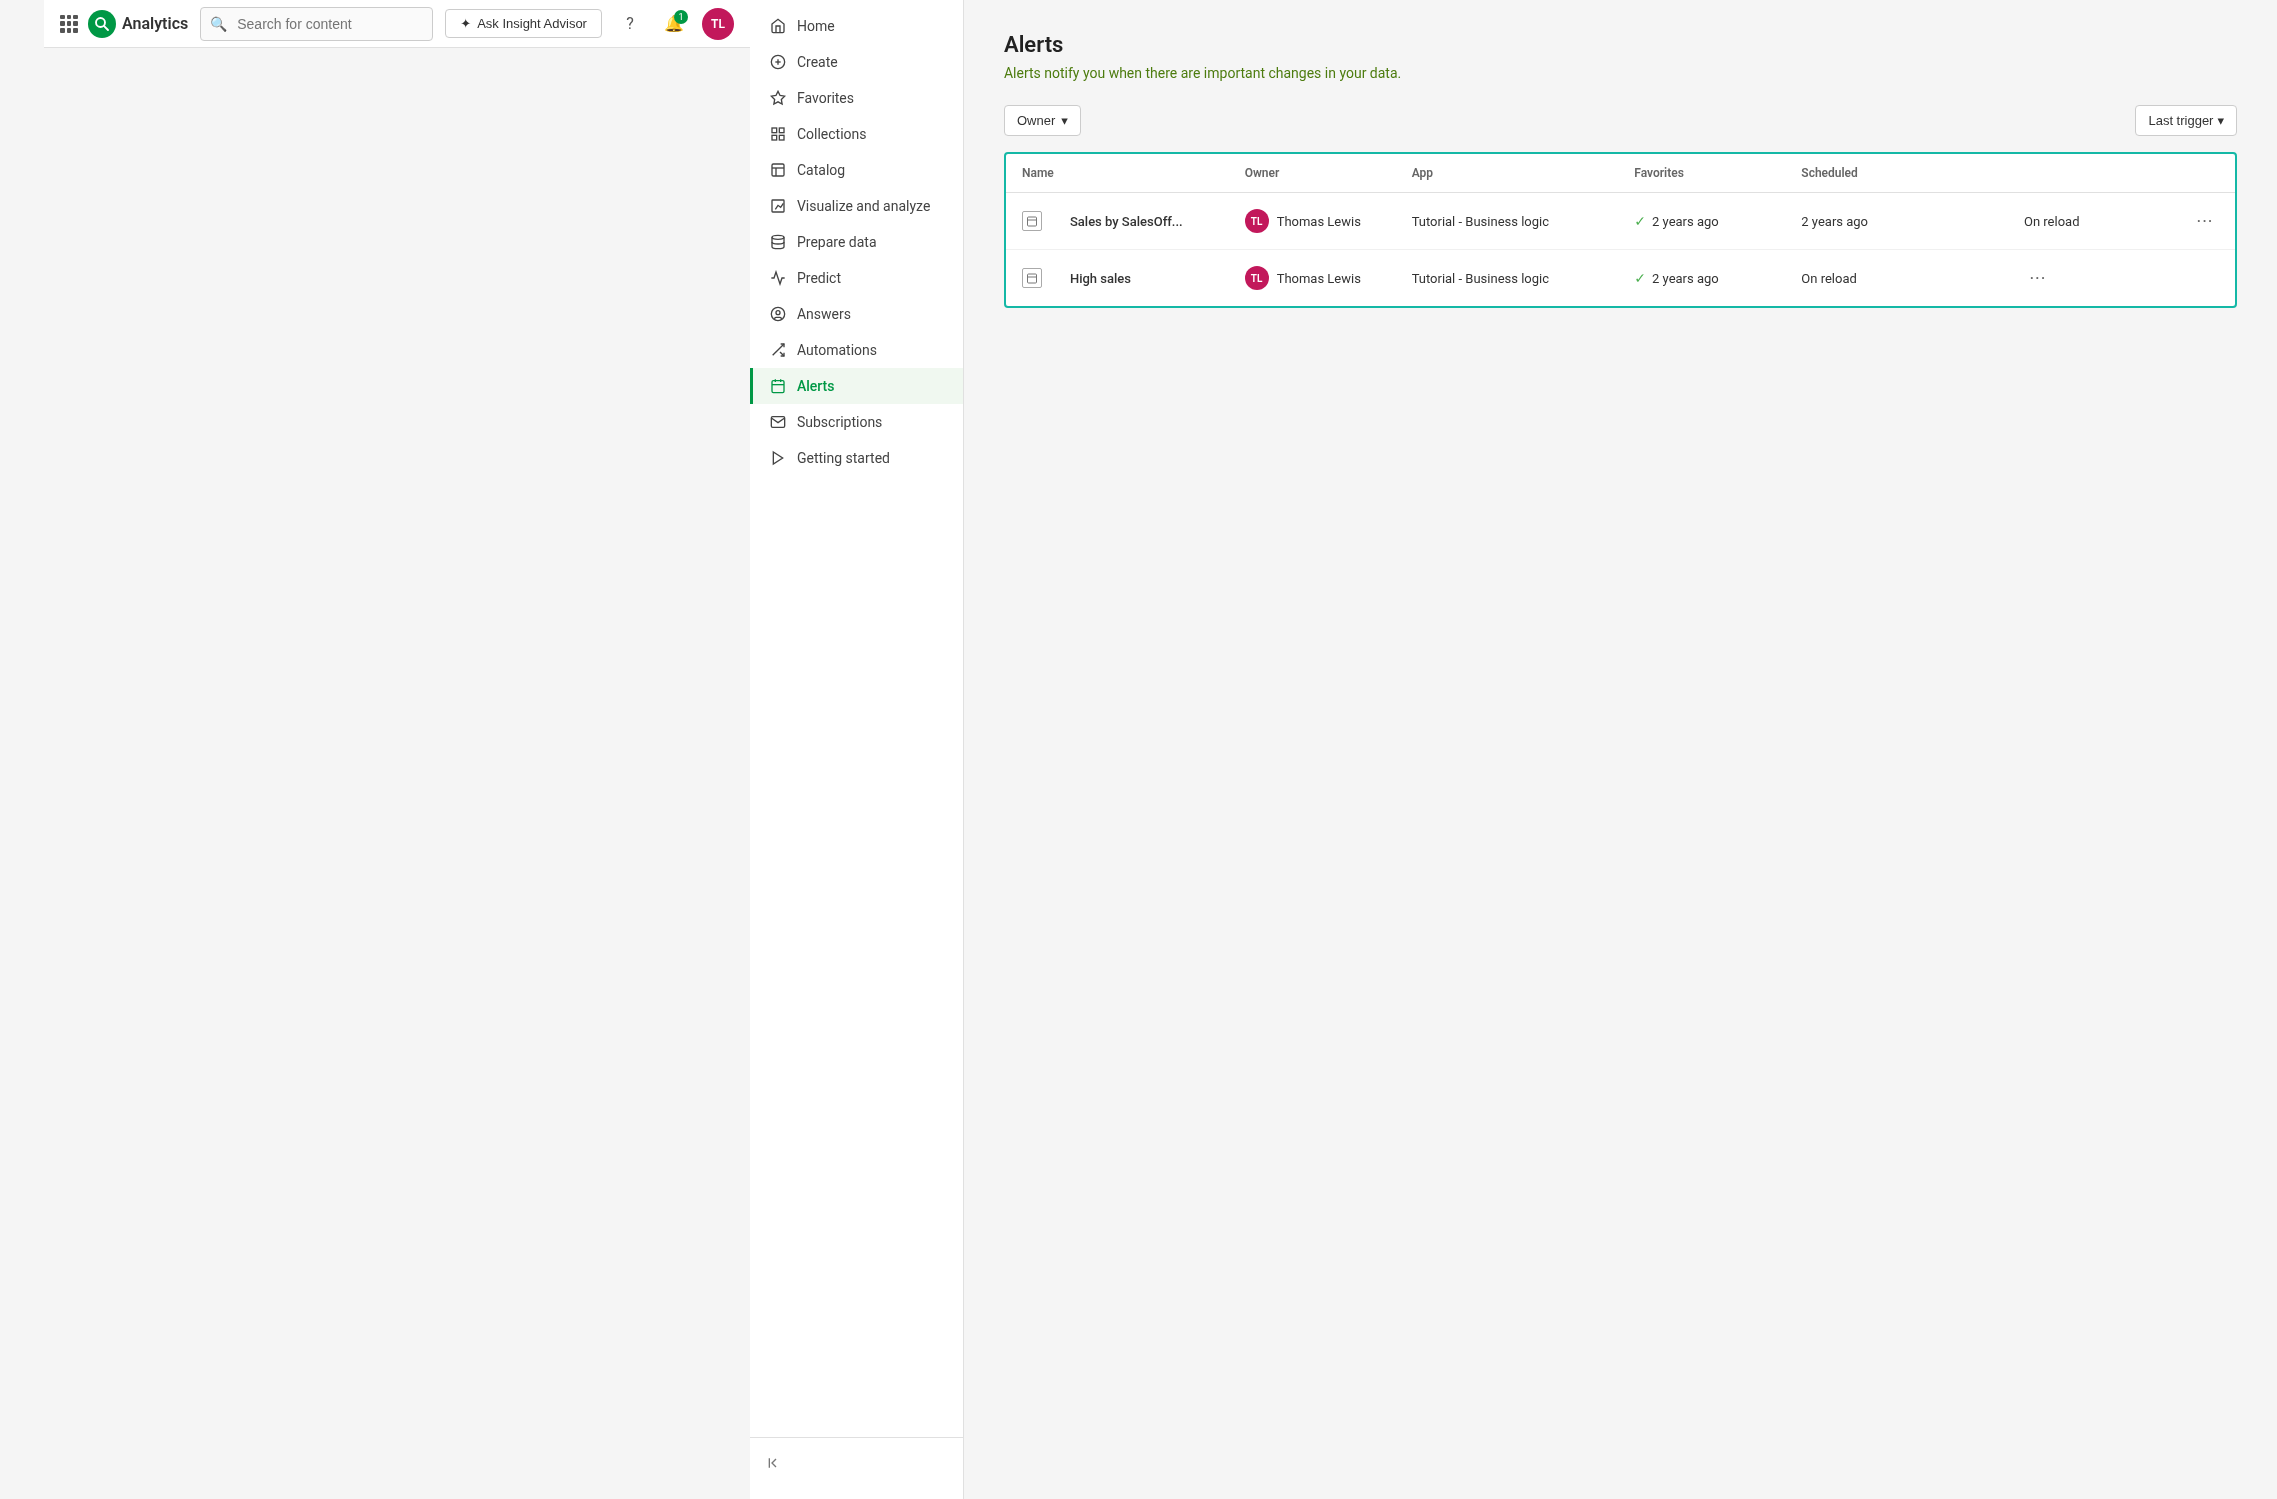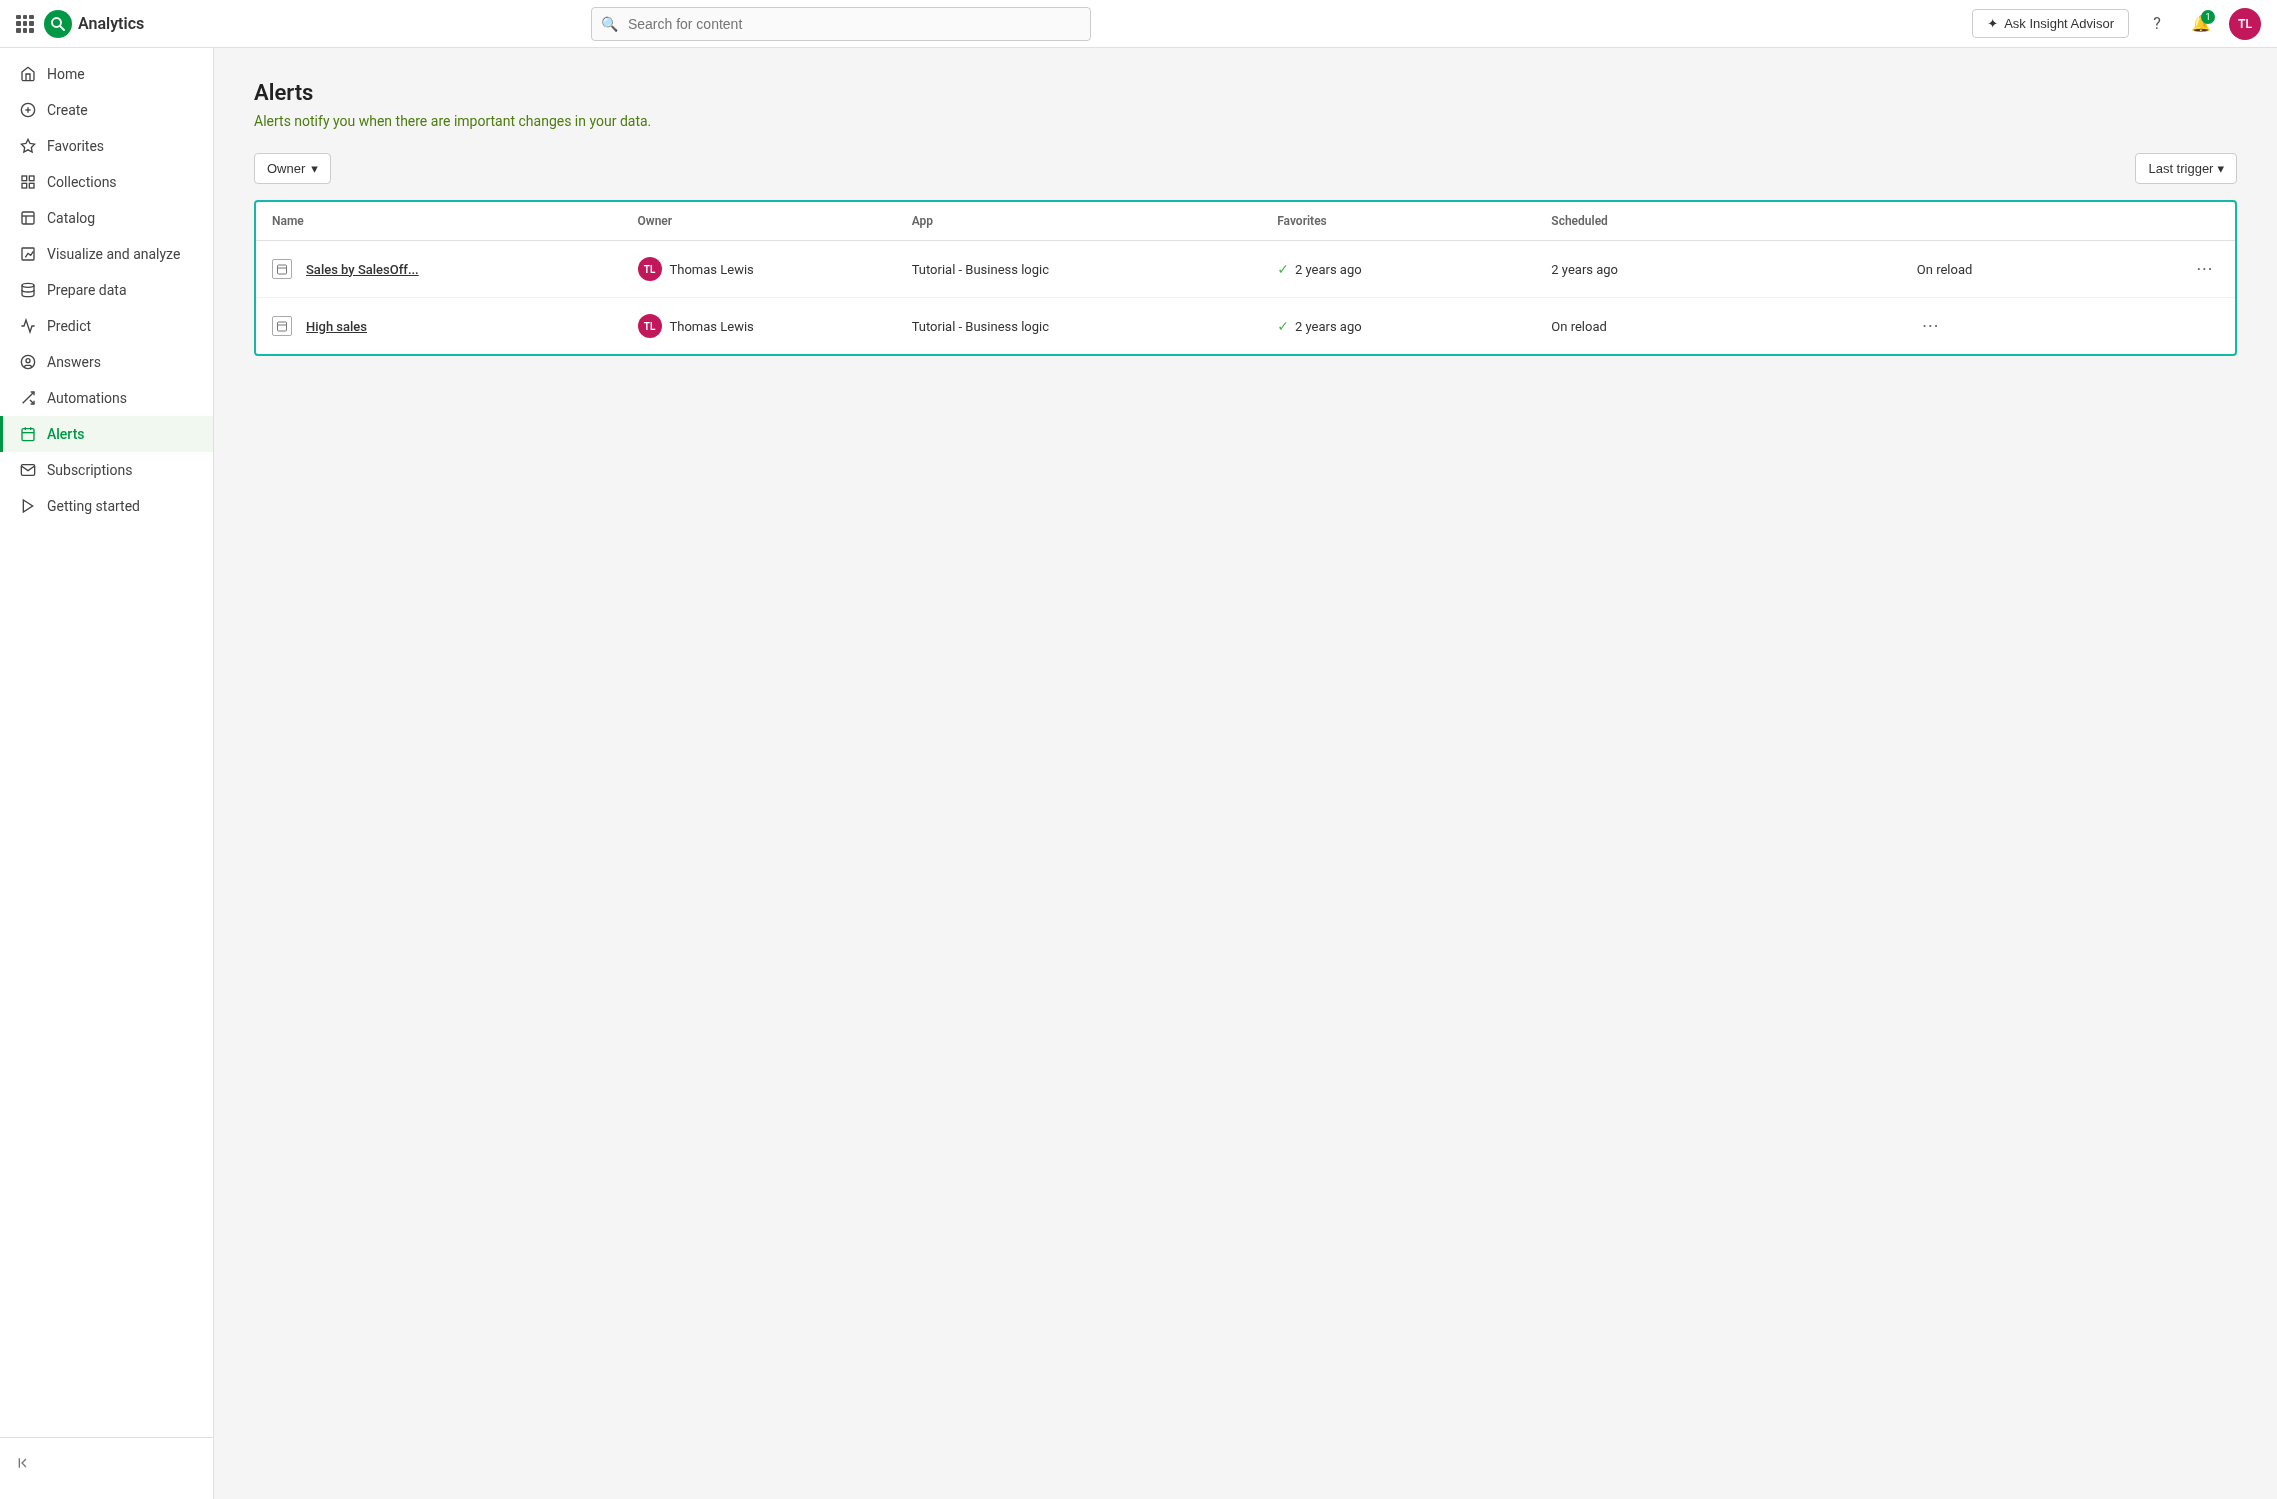--- a/index.html
+++ b/index.html
@@ -1,19 +1,19 @@
 <!DOCTYPE html>
 <html><head>
   <meta charset="utf-8">
   <style>
     * { box-sizing: border-box; margin: 0; padding: 0; }
     body { font-family: -apple-system, BlinkMacSystemFont, 'Segoe UI', Roboto, sans-serif; background: #f5f5f5; color: #333; font-size: 14px; }
 
     
-    .app-container { display: flex; flex-direction: column; height: 100vh; }
+    .app-container { display: flex; flex-direction: row; height: 100vh; margin-left: 44px; }
     .top-bar { display: flex; align-items: center; background: #fff; border-bottom: 1px solid #e0e0e0; padding: 0 16px; height: 48px; flex-shrink: 0; gap: 12px; }
     .main-area { display: flex; flex: 1; overflow: hidden; }
     .sidebar { width: 214px; background: #fff; border-right: 1px solid #e0e0e0; flex-shrink: 0; display: flex; flex-direction: column; padding: 8px 0; overflow-y: auto; }
     .content { flex: 1; overflow-y: auto; padding: 32px 40px; background: #f5f5f5; }
 
     
     .top-bar-left { display: flex; align-items: center; gap: 10px; }
     .grid-icon { display: grid; grid-template-columns: 1fr 1fr 1fr; gap: 2px; width: 18px; height: 18px; cursor: pointer; }
     .grid-icon span { background: #555; border-radius: 1px; }
     .qlik-logo { display: flex; align-items: center; gap: 6px; font-weight: 600; font-size: 16px; color: #333; }
@@ -48,21 +48,21 @@
     .owner-btn { display: flex; align-items: center; gap: 6px; padding: 7px 12px; border: 1px solid #ccc; border-radius: 4px; background: #fff; cursor: pointer; font-size: 13px; color: #333; }
     .last-trigger-btn { display: flex; align-items: center; gap: 4px; padding: 7px 12px; border: 1px solid #ccc; border-radius: 4px; background: #fff; cursor: pointer; font-size: 13px; color: #333; }
 
     
     .alerts-table { background: #fff; border: 2px solid #14b8a6; border-radius: 4px; width: 100%; }
     .table-header { display: grid; grid-template-columns: 2fr 1.5fr 2fr 1.5fr 2fr 1.5fr 60px; border-bottom: 1px solid #e0e0e0; }
     .table-header-cell { padding: 12px 16px; font-size: 12px; font-weight: 600; color: #666; text-transform: none; }
     .table-row { display: grid; grid-template-columns: 2fr 1.5fr 2fr 1.5fr 2fr 1.5fr 60px; border-bottom: 1px solid #f0f0f0; align-items: center; }
     .table-row:last-child { border-bottom: none; }
     .table-cell { padding: 14px 16px; font-size: 13px; color: #333; display: flex; align-items: center; gap: 8px; }
-    .name-cell { display: flex; gap: 14px; font-weight: 500; text-decoration: underline; }
+    .name-cell { display: flex; gap: 28px; font-weight: 500; }
     .alert-icon { width: 20px; height: 20px; border: 1.5px solid #aaa; border-radius: 2px; display: flex; align-items: center; justify-content: center; color: #777; flex-shrink: 0; font-size: 11px; }
     .owner-cell { display: flex; align-items: center; gap: 8px; }
     .owner-avatar { width: 24px; height: 24px; border-radius: 50%; background: #c2185b; color: #fff; display: flex; align-items: center; justify-content: center; font-size: 10px; font-weight: 600; flex-shrink: 0; }
     .evaluated-cell { display: flex; align-items: center; gap: 6px; }
     .check-icon { color: #4caf50; font-size: 14px; }
     .more-btn { display: flex; align-items: center; justify-content: center; width: 28px; height: 28px; border-radius: 4px; cursor: pointer; color: #666; font-size: 18px; letter-spacing: 1px; }
   </style>
 </head>
 <body>
 

